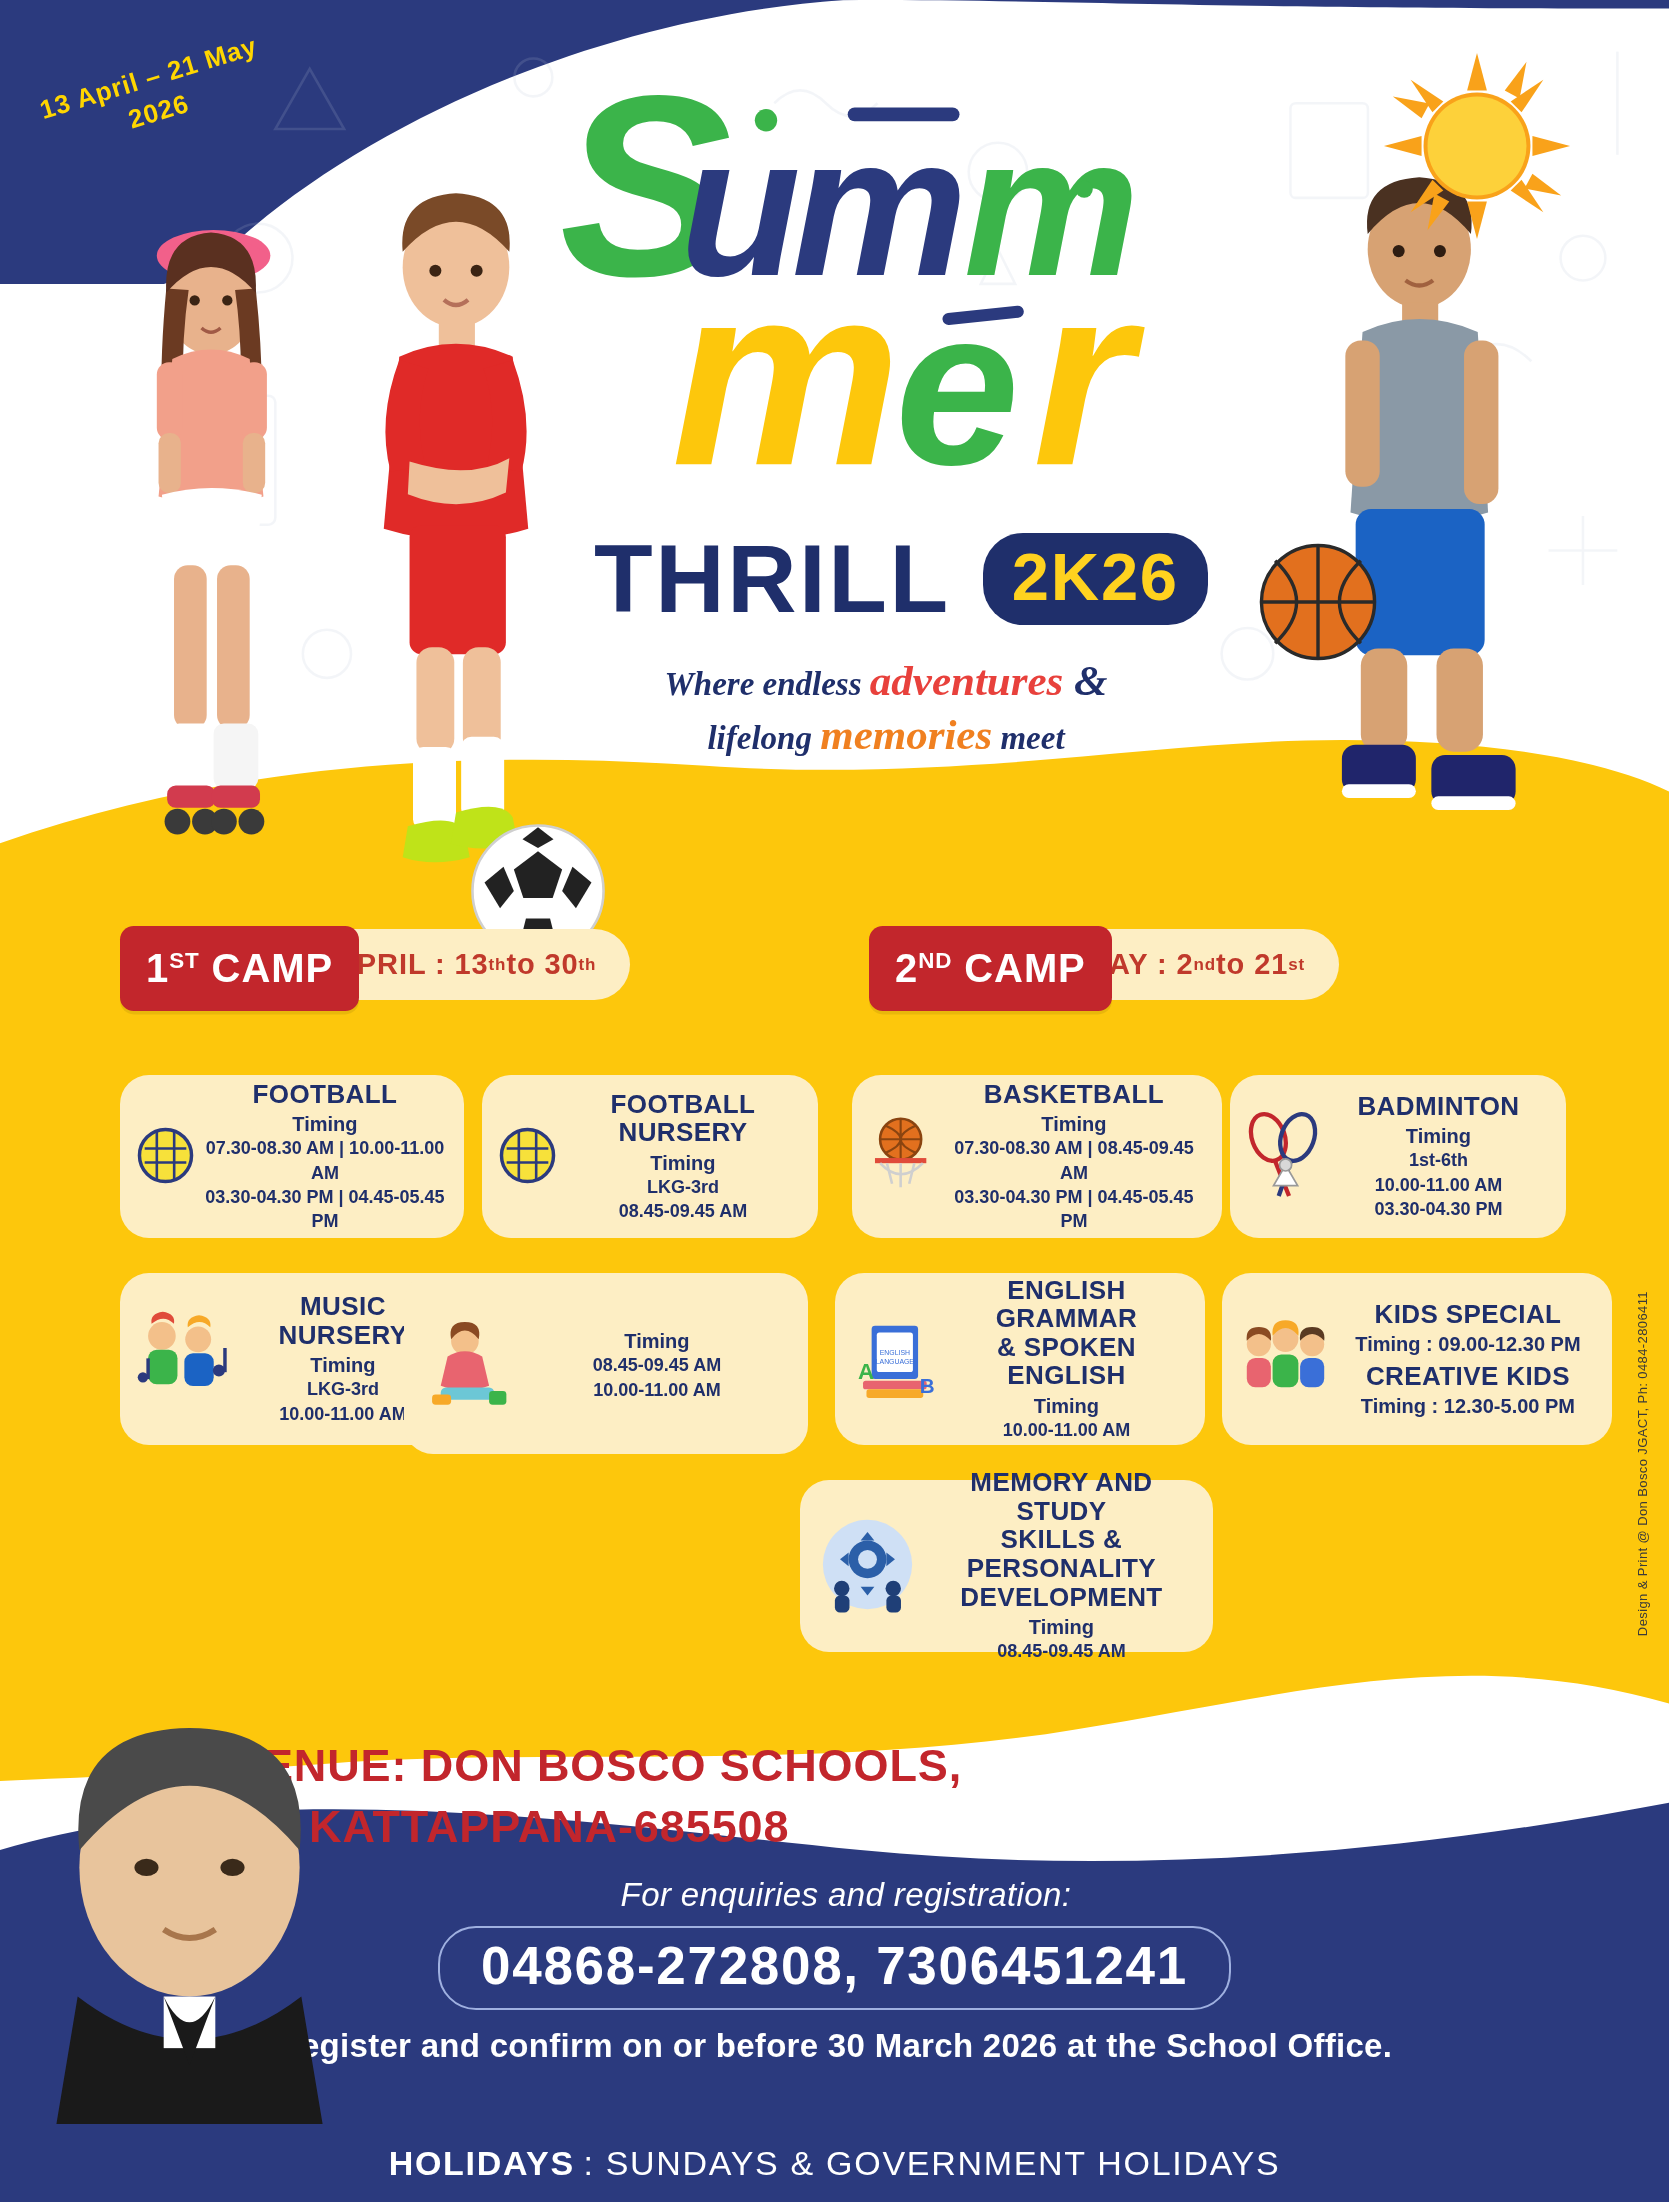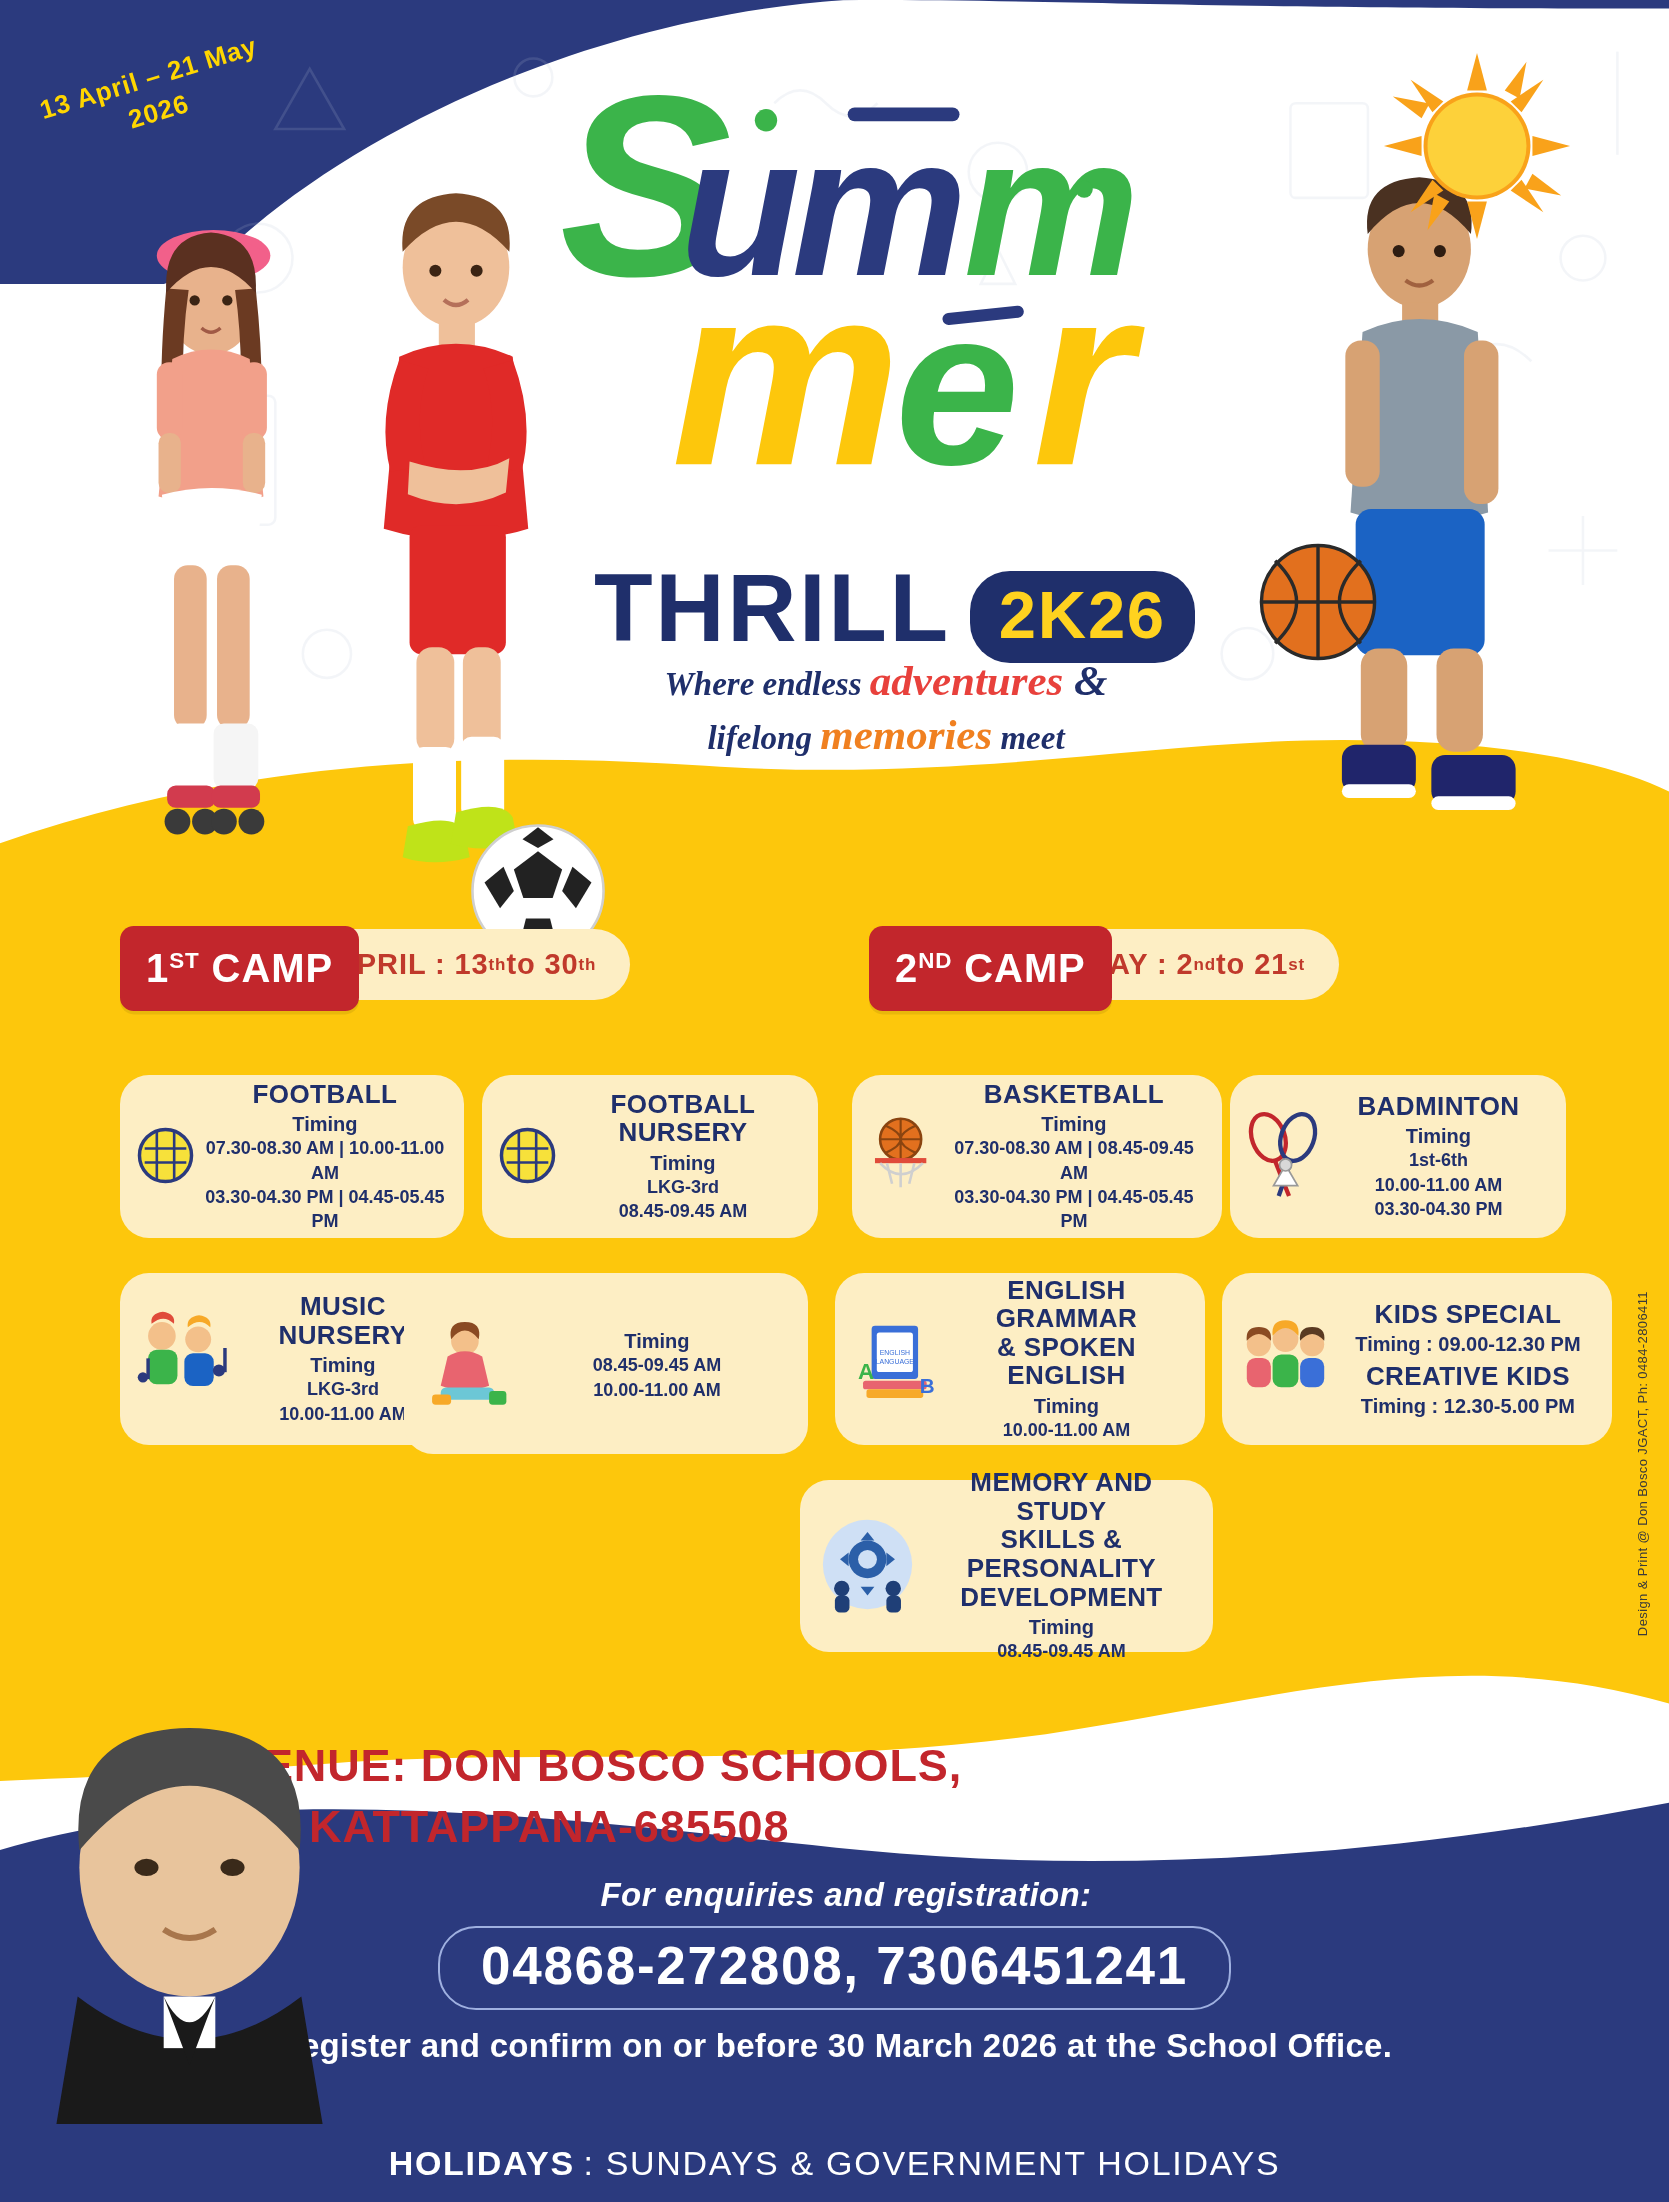--- a/index.html
+++ b/index.html
@@ -47,22 +47,22 @@
 
   
   .hero { position: absolute; top: 0; left: 0; width: 100%; height: 826px; z-index: 10; }
 
   .summer-word {
     position: absolute; left: 551px; top: 60px; width: 688px; height: 456px;
   }
   .summer-word svg { width: 100%; height: 100%; overflow: visible; }
 
   .thrill-row {
-    position: absolute; left: 594px; top: 553px; width: 619px;
-    display: flex; align-items: flex-end; gap: 19px;
+    position: absolute; left: 594px; top: 524px; width: 619px;
+    display: flex; align-items: center; gap: 32px;
   }
   .thrill-text {
     font-size: 96px; font-weight: bold; color: #1f2f6b; letter-spacing: 2.6px;
     font-family: "Liberation Sans", sans-serif;
   }
   .thrill-badge {
     background: #1f2f6b; color: #ffd21f; font-size: 67px; font-weight: bold;
     padding: 5.2px 29px 10.3px; border-radius: 40px; letter-spacing: 1.7px;
   }
 
@@ -127,21 +127,21 @@
   .venue {
     position: absolute; top: 1738px; left: 232px; width: 1205px; z-index: 20;
     color: #c2262c; font-weight: bold; font-size: 45px; letter-spacing: 0.9px;
     line-height: 1.25;
   }
   .venue .v1 { display: block; }
   .venue .v2 { display: block; margin-top: 5.2px; padding-left: 77px; }
 
   
   .contact { position: absolute; top: 1876px; left: 0; width: 100%; z-index: 20; text-align: center; color: #fff; }
-  .contact .enq { font-size: 33px; font-style: italic; font-weight: bold; letter-spacing: 0.4px; padding-left: 23px; }
+  .contact .enq { font-size: 33px; font-style: italic; font-weight: normal; letter-spacing: 0.4px; padding-left: 23px; }
   .contact .phone-box {
     display: inline-block; margin: 12px auto 0; border: 2.6px solid #9fb0e0; border-radius: 38px;
     padding: 6.9px 41px 12px; font-size: 53px; font-weight: bold; letter-spacing: 1.7px;
   }
   .contact .reg { margin-top: 17px; font-size: 33px; font-weight: bold; letter-spacing: 0.3px; }
 
   
   .holidays {
     position: absolute; bottom: 0; left: 0; width: 100%; height: 79px; z-index: 22;
     background: #2b3a7e; color: #fff; display: flex; align-items: center; justify-content: center;

